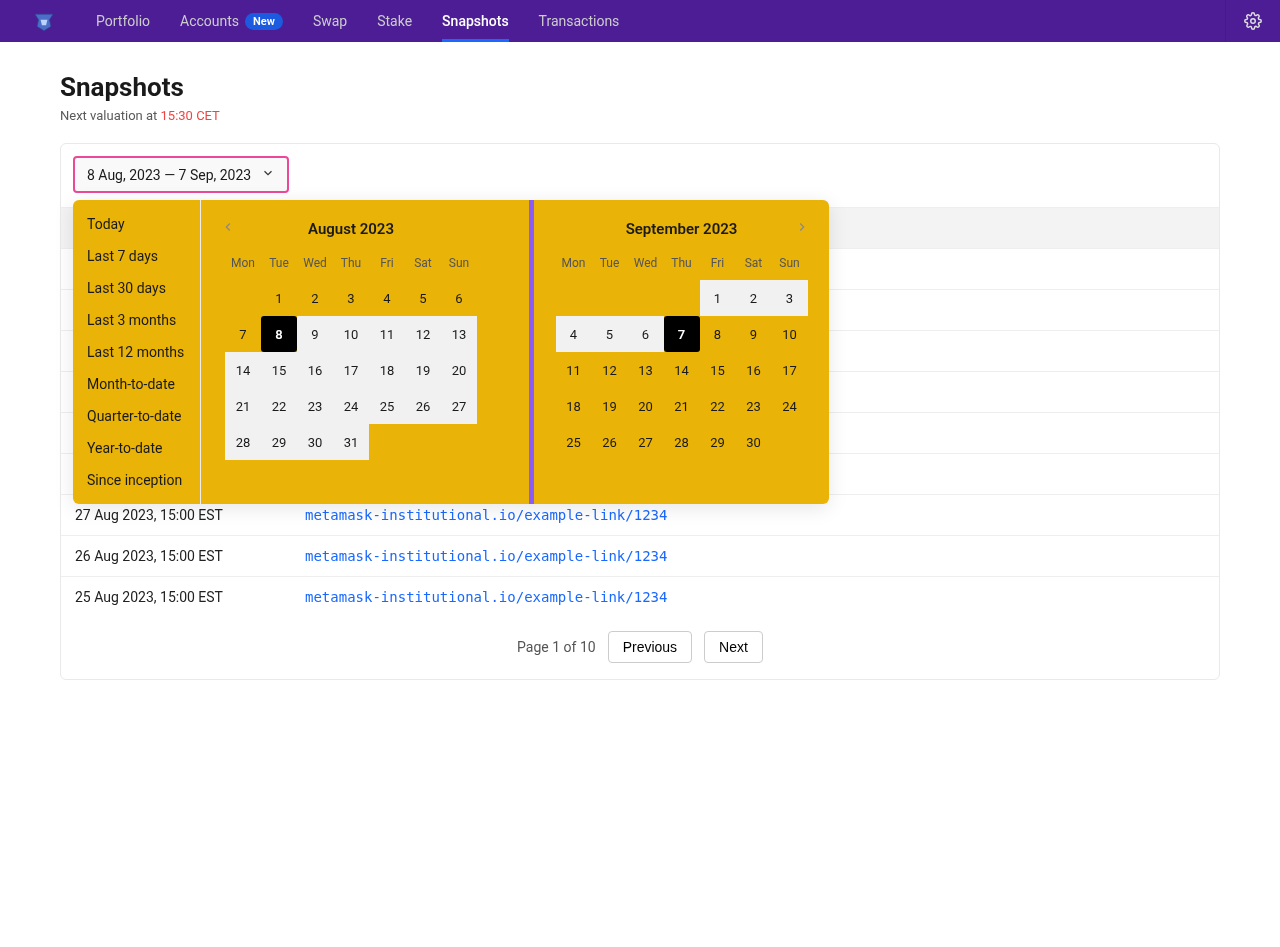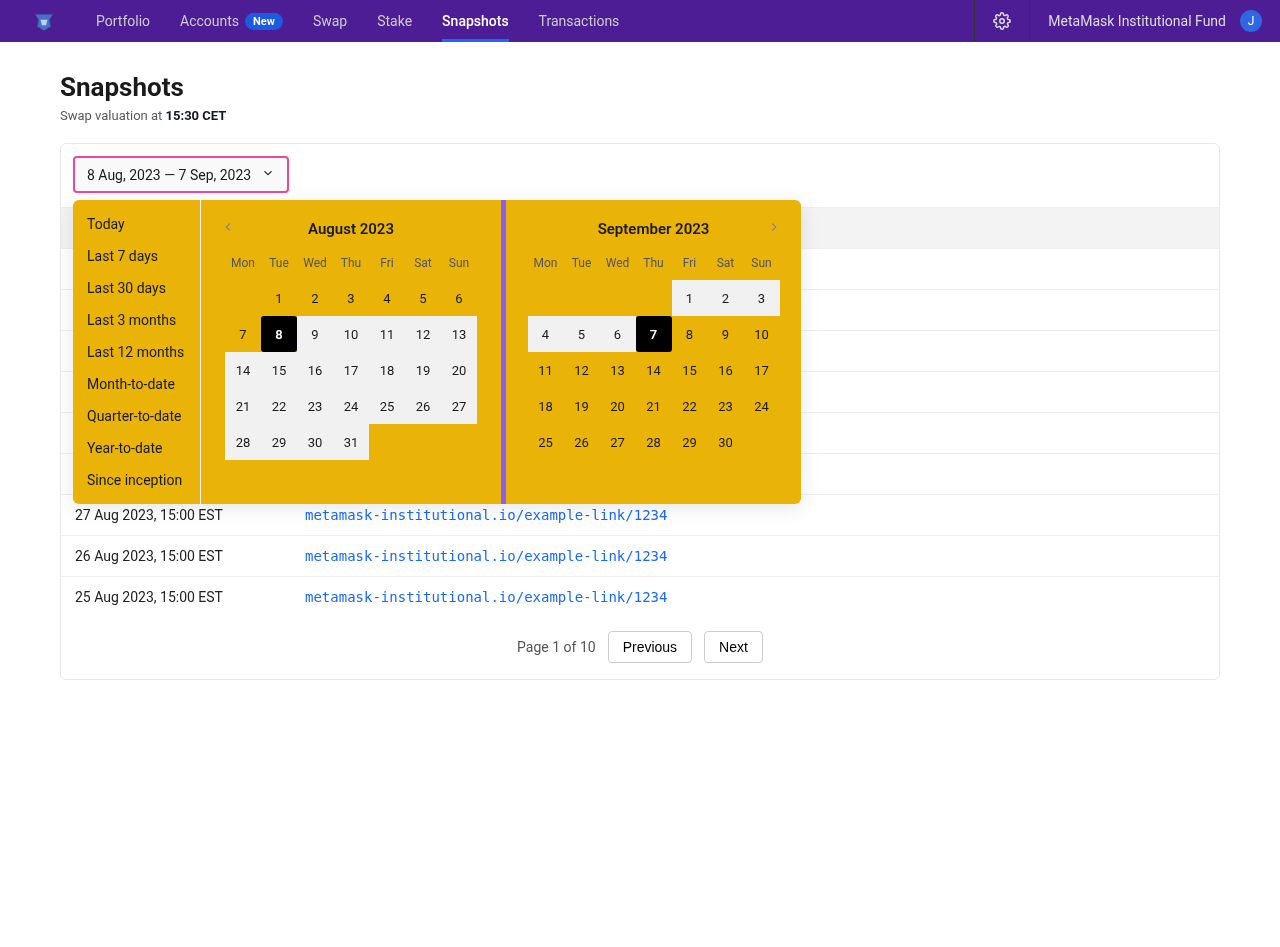--- a/index.html
+++ b/index.html
@@ -83,21 +83,21 @@
   }
   .page h1 {
     font-size: 26px;
     font-weight: 700;
     margin: 0 0 6px 0;
   }
   .subtext {
     color: #5a5a5a;
     font-size: 13px;
   }
-  .subtext .time-link { color: #0f172a; font-weight: bold; }
+  .subtext .time-link { color: #ef4444; }
 
   .panel {
     border: 1px solid #e9e9e9;
     border-radius: 6px;
     margin-top: 20px;
     padding: 12px 0 14px 0;
     position: relative;
   }
 
   .panel-inner { padding: 0 12px; }
@@ -130,21 +130,21 @@
     border-right: 1px solid #eee;
     padding: 8px 0;
     width: 128px;
   }
   .presets .preset {
     padding: 8px 14px;
     white-space: nowrap;
     font-size: 14px;
     cursor: pointer;
   }
-  .cal-wrap { display: flex; }
+  .cal-wrap { display: flex; gap: 28px; }
   .calendar {
     padding: 14px 10px 20px 10px;
     width: 300px;
   }
   .calendar + .calendar { border-left: 5px solid #8b5cf6; }
   .cal-head {
     display: flex;
     align-items: center;
     justify-content: center;
     position: relative;
@@ -252,30 +252,26 @@
   </nav>
   <div class="spacer"></div>
   <div class="rightbox gear">
     <span>
       <svg width="18" height="18" viewBox="0 0 24 24" fill="none" stroke="#ddd" stroke-width="2">
         <circle cx="12" cy="12" r="3"></circle>
         <path d="M19.4 15a1.65 1.65 0 0 0 .33 1.82l.06.06a2 2 0 1 1-2.83 2.83l-.06-.06a1.65 1.65 0 0 0-1.82-.33 1.65 1.65 0 0 0-1 1.51V21a2 2 0 0 1-4 0v-.09a1.65 1.65 0 0 0-1-1.51 1.65 1.65 0 0 0-1.82.33l-.06.06a2 2 0 1 1-2.83-2.83l.06-.06a1.65 1.65 0 0 0 .33-1.82 1.65 1.65 0 0 0-1.51-1H3a2 2 0 0 1 0-4h.09a1.65 1.65 0 0 0 1.51-1 1.65 1.65 0 0 0-.33-1.82l-.06-.06a2 2 0 1 1 2.83-2.83l.06.06a1.65 1.65 0 0 0 1.82.33h0a1.65 1.65 0 0 0 1-1.51V3a2 2 0 0 1 4 0v.09a1.65 1.65 0 0 0 1 1.51h0a1.65 1.65 0 0 0 1.82-.33l.06-.06a2 2 0 1 1 2.83 2.83l-.06.06a1.65 1.65 0 0 0-.33 1.82v0a1.65 1.65 0 0 0 1.51 1H21a2 2 0 0 1 0 4h-.09a1.65 1.65 0 0 0-1.51 1z"></path>
       </svg>
     </span>
   </div>
-  <div class="rightbox">
-    <span>MetaMask Institutional Fund</span>
-    <span class="avatar">J</span>
-  </div>
 </div>
 
 <div class="page">
   <h1>Snapshots</h1>
   <div class="subtext">
-    <span>Swap valuation at </span><span class="time-link">15:30 CET</span>
+    <span>Next valuation at </span><span class="time-link">15:30 CET</span>
   </div>
 
   <div class="panel">
     <div class="panel-inner">
       <div class="range-btn">
         <span>8 Aug, 2023 — 7 Sep, 2023</span>
         <span class="chev">
           <svg width="14" height="14" viewBox="0 0 24 24" fill="none" stroke="#333" stroke-width="2">
               <polyline points="6 9 12 15 18 9"></polyline>
             </svg>

